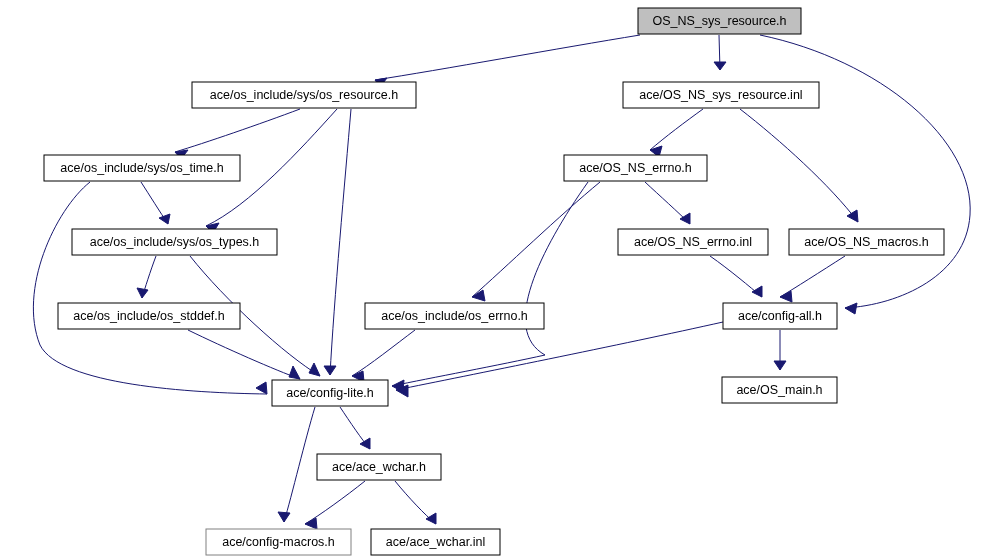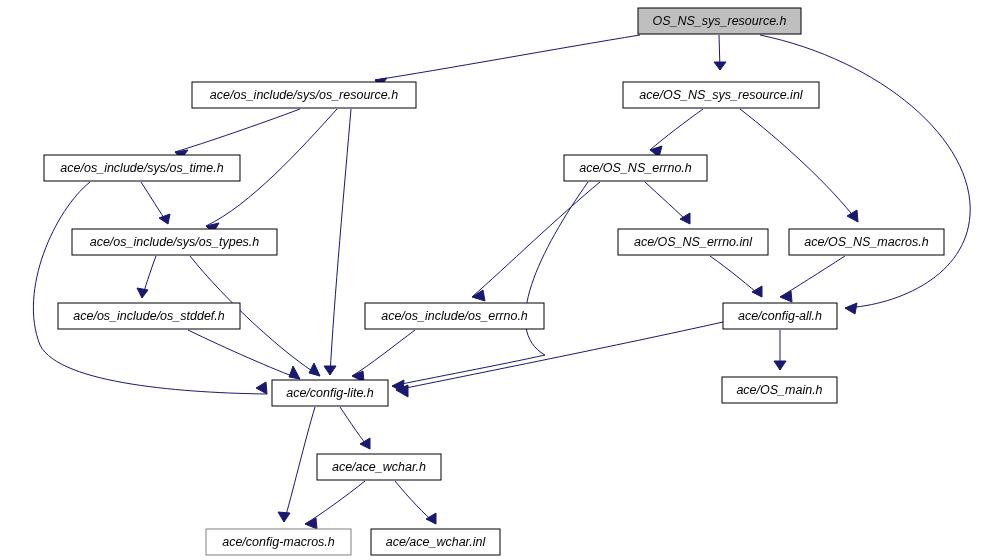--- a/index.html
+++ b/index.html
@@ -10,21 +10,20 @@
   body {
     width: 1000px;
     height: 560px;
     font-family: "Liberation Sans", sans-serif;
     overflow: hidden;
   }
   #graph-root {
     position: relative;
     width: 1000px;
     height: 560px;
-    font-style: italic;
   }
   svg#dep-graph {
     display: block;
     width: 1000px;
     height: 560px;
   }
   .node-box {
     fill: #ffffff;
     stroke: #000000;
     stroke-width: 1px;

